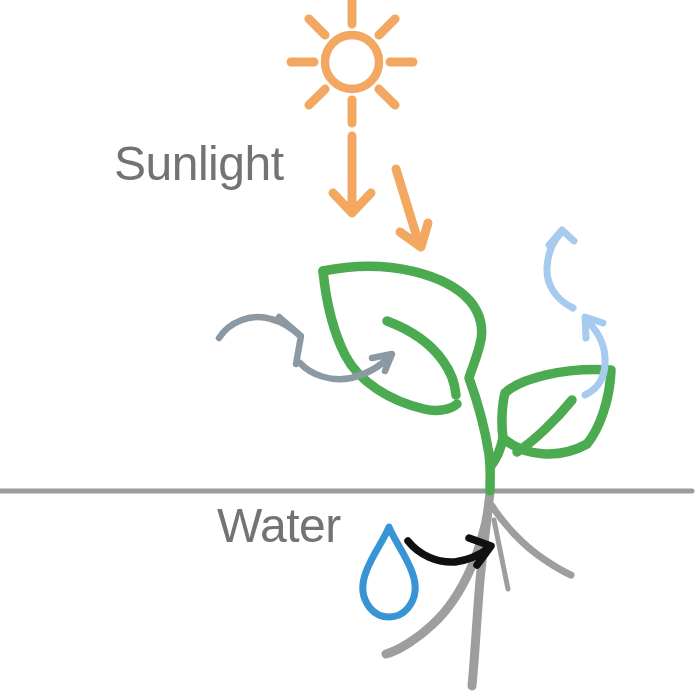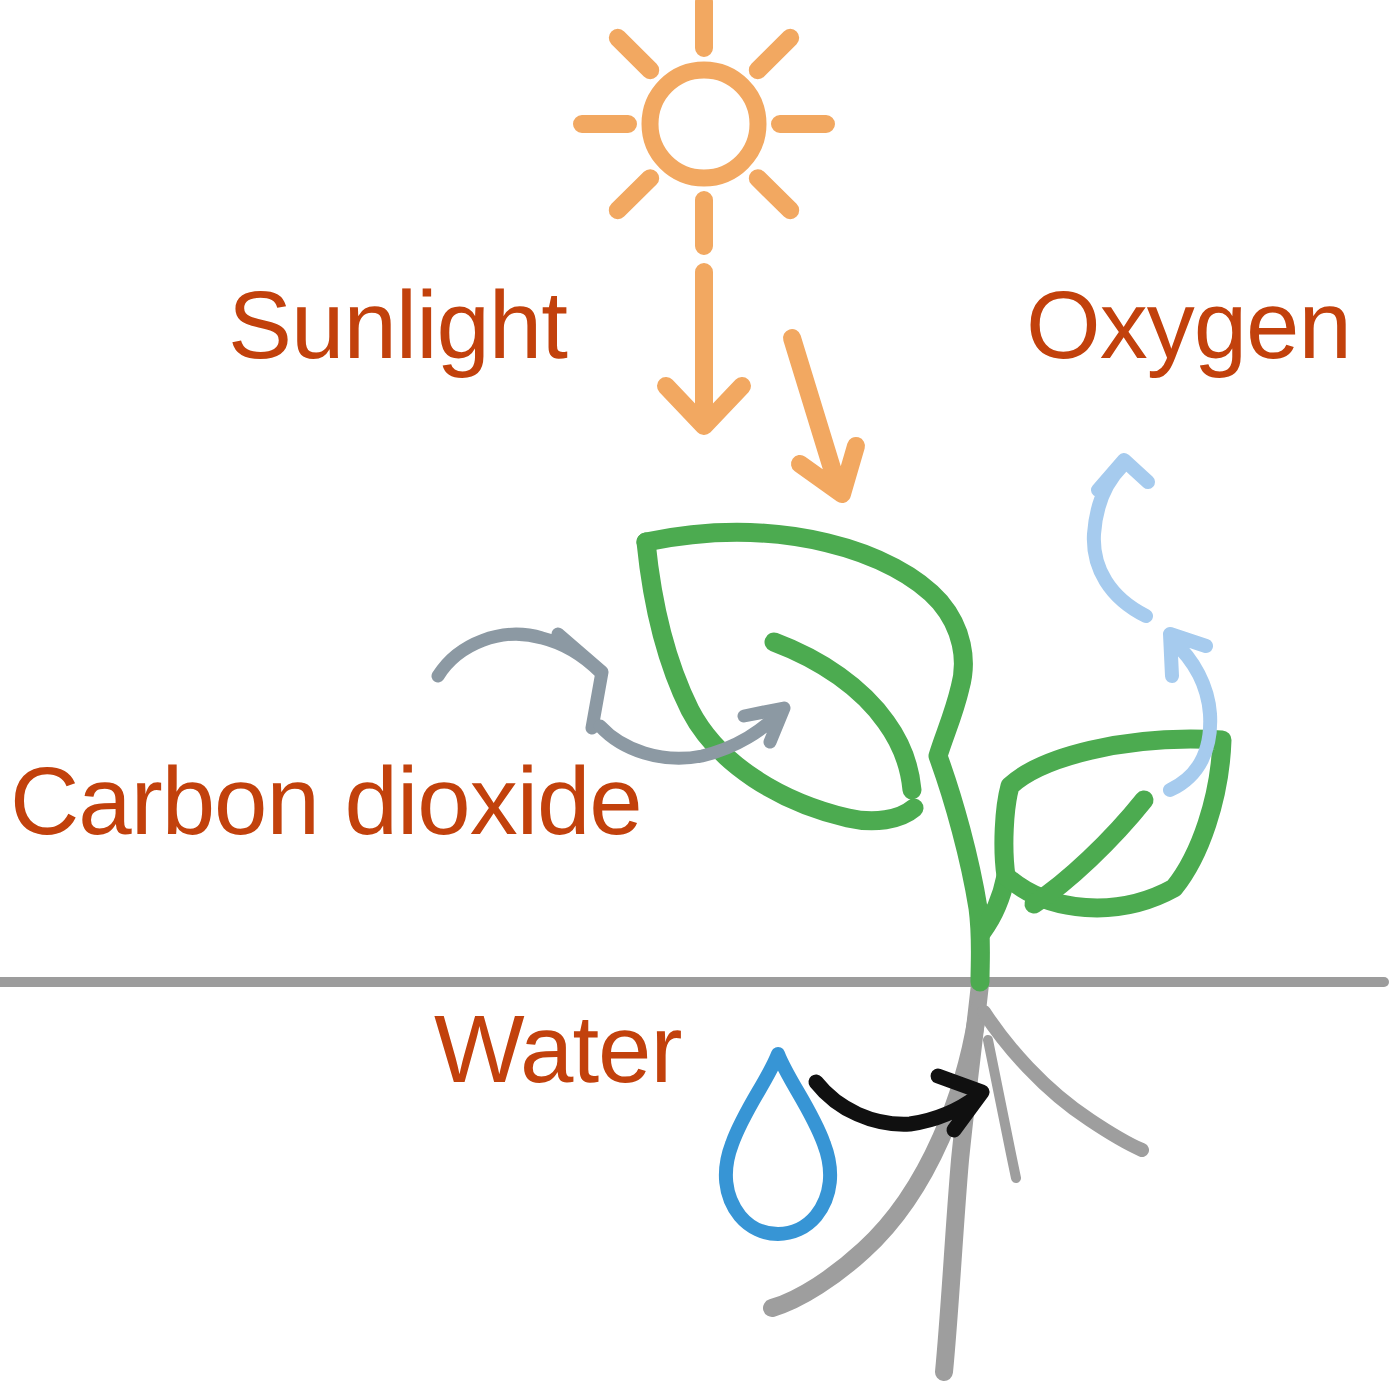--- a/index.html
+++ b/index.html
@@ -9,21 +9,21 @@
     position:relative;
     overflow:hidden;
     font-family:"Liberation Sans","DejaVu Sans",sans-serif;
   }
   .stage{position:absolute;left:0;top:0;width:697px;height:691px;}
   svg{position:absolute;left:0;top:0;}
   .label{
     position:absolute;
     font-size:48px;
     font-weight:300;
-    color:#c2410c;
+    color:#737373;
     line-height:1;
     white-space:nowrap;
     letter-spacing:-0.5px;
   }
   .label-sunlight{left:114px;top:140px;}
   .label-oxygen{left:513px;top:140px;}
   .label-co2{left:5px;top:378px;}
   .label-water{left:217px;top:502px;}
 </style>
 </head>
@@ -85,17 +85,15 @@
       <path d="M 389 527 C 384 540 372 555 366 572 C 361 585 362 598 370 608 C 380 620 398 620 408 608 C 416 598 417 585 412 572 C 406 555 394 540 389 527 Z"></path>
     </g>
 
     <g fill="none" stroke-width="7.5" stroke-linecap="round" stroke-linejoin="round" stroke="#101010">
       <path d="M 408 541 C 419 555 437 563 455 562 C 469 560 481 554 489 548 M 469 538 L 491 546 L 477 565"></path>
     </g>
 
   </svg>
 
   <div class="label label-sunlight">Sunlight</div>
-  <div class="label label-oxygen">Oxygen</div>
-  <div class="label label-co2">Carbon dioxide</div>
   <div class="label label-water">Water</div>
 
 </div>
 
 </body></html>

